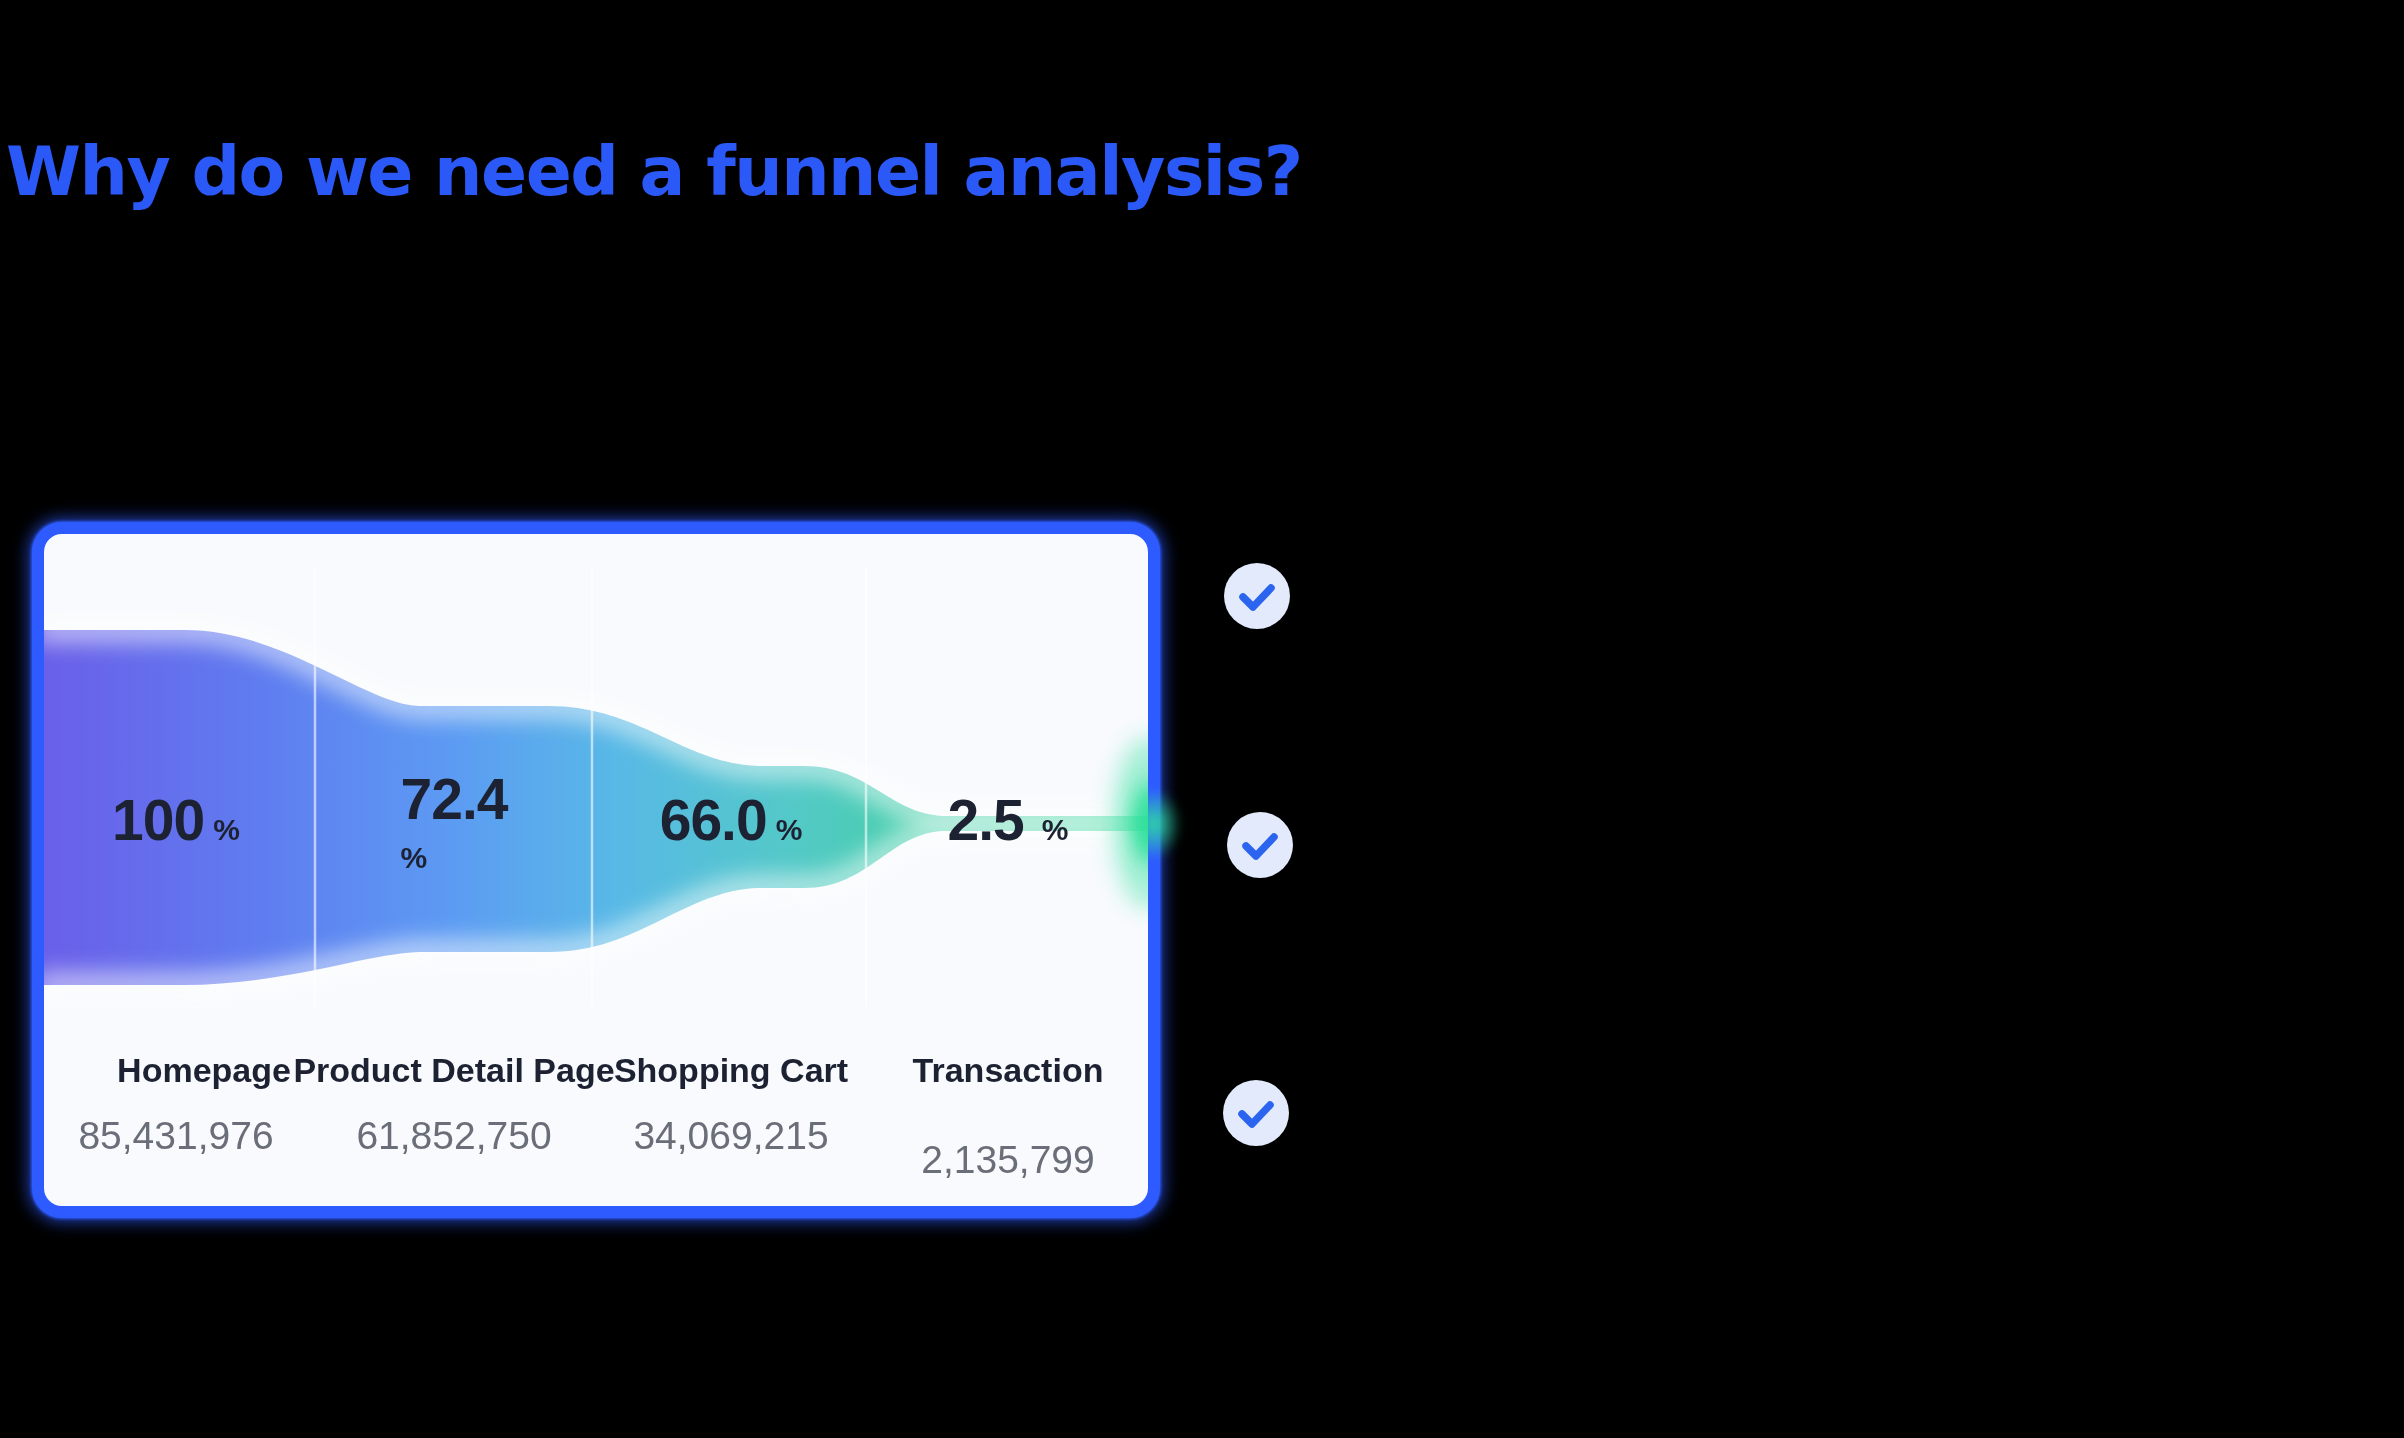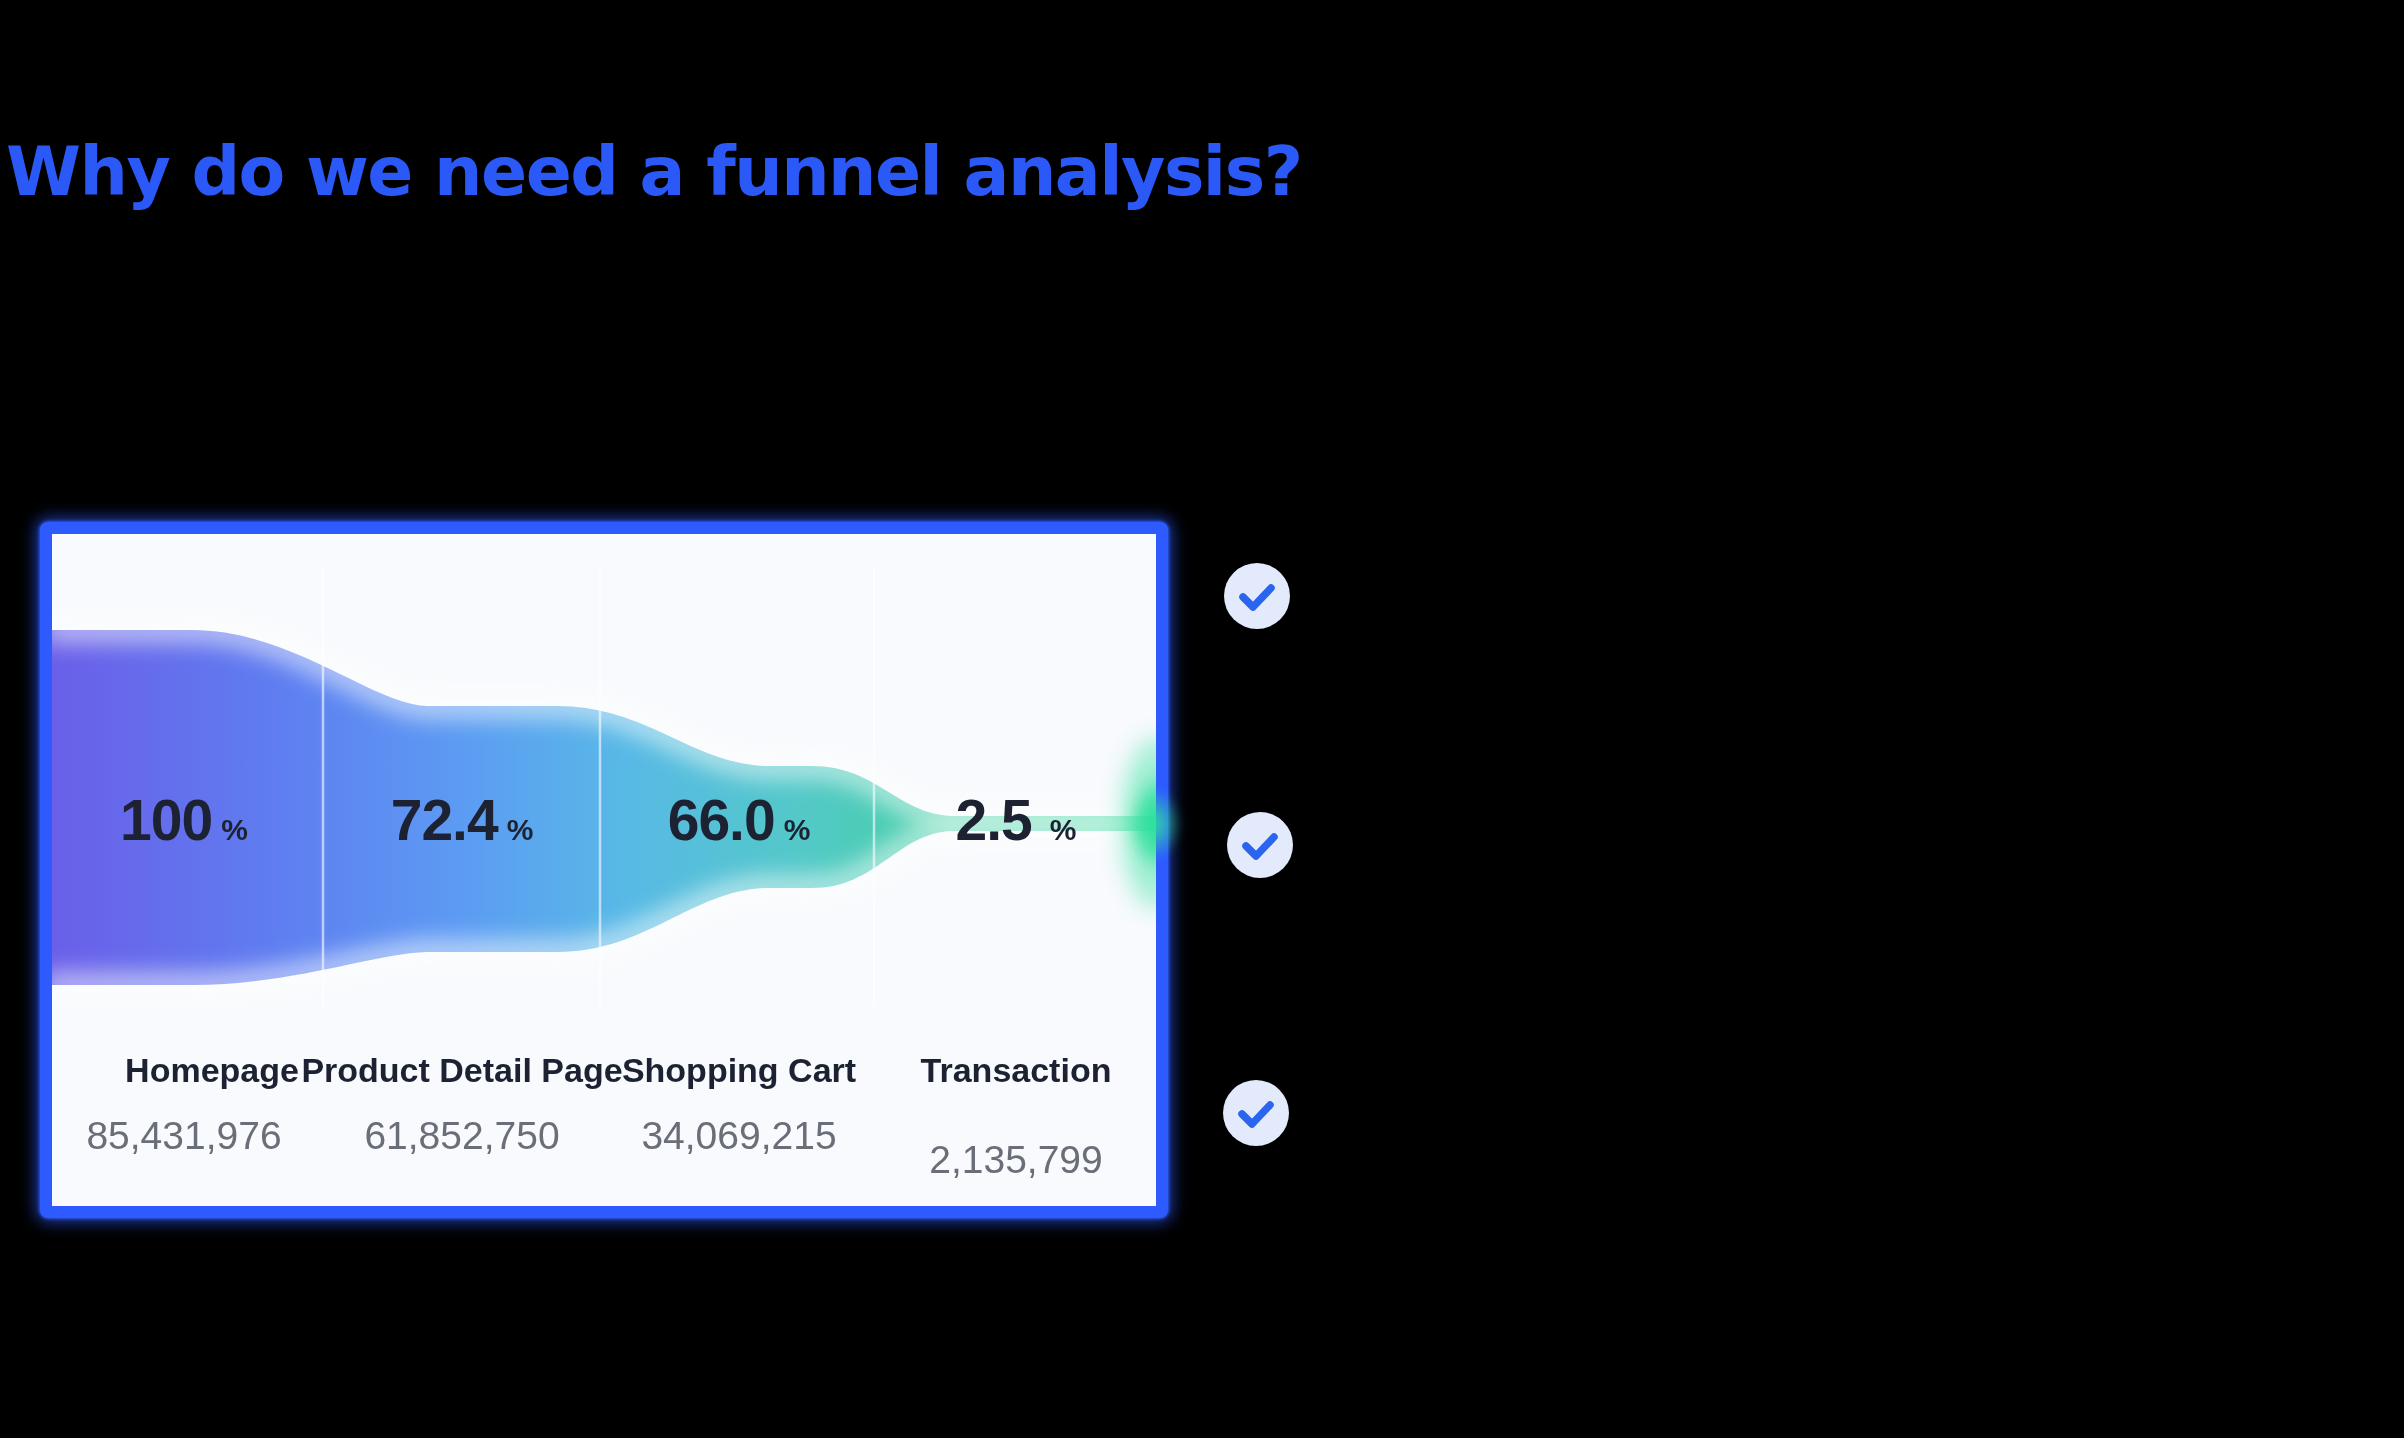--- a/index.html
+++ b/index.html
@@ -8,23 +8,23 @@
     background:#000;
     font-family:"Liberation Sans",sans-serif;
   }
   .page-title{
     position:absolute;left:6px;top:86px;
     font-family:"DejaVu Sans","Liberation Sans",sans-serif;
     font-weight:700;font-size:68px;letter-spacing:-1.5px;
     color:var(--accent,#2B59F7);white-space:nowrap;
   }
   .funnel-card{
-    position:absolute;left:40px;top:522px;width:1128px;height:696px;
+    position:absolute;left:32px;top:522px;width:1128px;height:696px;
     box-sizing:border-box;border:12px solid var(--card-border,#2E5BFF);
-    border-radius:8px;background:var(--card-bg,#F8FAFD);
+    border-radius:30px;background:var(--card-bg,#F8FAFD);
     box-shadow:0 0 16px 4px rgba(46,91,255,.65), 0 0 3px 1px rgba(46,91,255,.9);
     overflow:hidden;
   }
   .funnel-card .chart-svg{position:absolute;left:0;top:0;display:block}
   .percent{
     position:absolute;transform:translate(-50%,-50%);
     display:flex;align-items:baseline;gap:9px;white-space:nowrap;
     color:var(--text-dark,#1D2233);
   }
   .percent .num{font-size:57px;font-weight:700;letter-spacing:-1px}
@@ -88,21 +88,21 @@
 
     <ellipse cx="1104" cy="289" rx="36" ry="86" fill="#2FE09C" opacity="0.4" filter="url(#greenGlow)"></ellipse>
     <ellipse cx="1106" cy="289" rx="16" ry="44" fill="#2FE09C" opacity="0.95" filter="url(#greenGlow)"></ellipse>
   </svg>
 
   <div id="percents">
       <div class="percent" style="left: 132px; top: 286px;">
         <span class="num">100</span>
         <span class="sign">%</span>
       </div>
-      <div class="percent" style="left: 410px; top: 286px;">
+      <div class="percent" style="left: 410px; top: 286px; flex-direction: column;">
         <span class="num">72.4</span>
         <span class="sign">%</span>
       </div>
       <div class="percent" style="left: 687px; top: 286px;">
         <span class="num">66.0</span>
         <span class="sign">%</span>
       </div>
       <div class="percent" style="left: 964px; top: 286px; gap: 18px;">
         <span class="num">2.5</span>
         <span class="sign">%</span>

